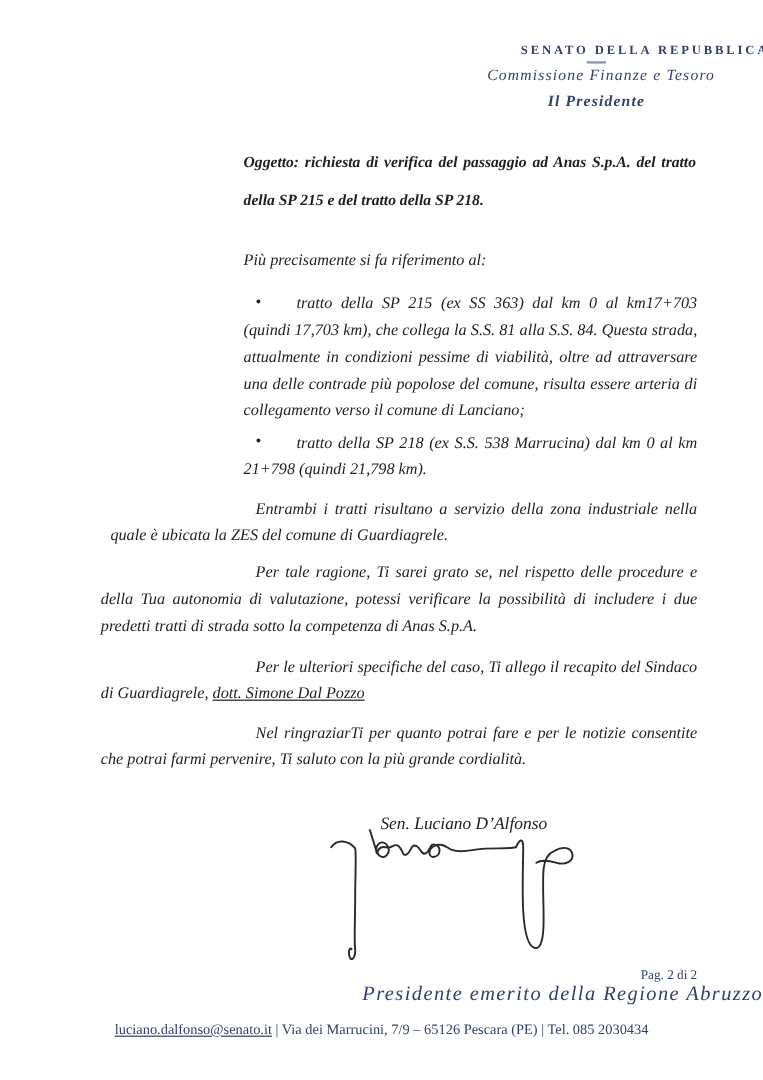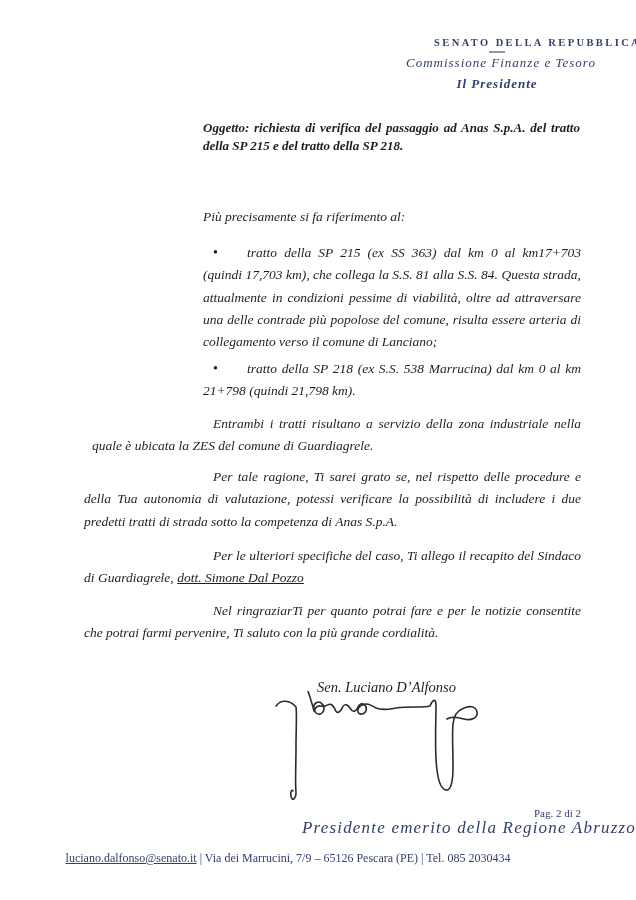--- a/index.html
+++ b/index.html
@@ -48,21 +48,21 @@
     margin-top: 5px;
   }
 
   
   .subject {
     position: absolute;
     top: 119px; left: 203px; width: 377px;
     font-weight: bold;
     font-style: italic;
     font-size: 13px;
-    line-height: 18px;
+    line-height: 32px;
     text-align: justify;
   }
 
   
   .para {
     position: absolute;
     left: 84px; width: 497px;
     font-style: italic;
     font-size: 13.5px;
     line-height: 22.3px;
@@ -128,20 +128,21 @@
     font-weight: bold;
     font-style: italic;
     font-size: 10px;
   }
   .footer-contact {
     position: absolute;
     top: 851px; left: 0; width: 576px;
     text-align: center;
     color: #323f6e;
     font-size: 12px;
+    padding-left: 30px;
   }
   .footer-contact .email {
     text-decoration: underline;
     color: #323f6e;
     cursor: pointer;
   }
 </style>
 </head>
 <body>
 

